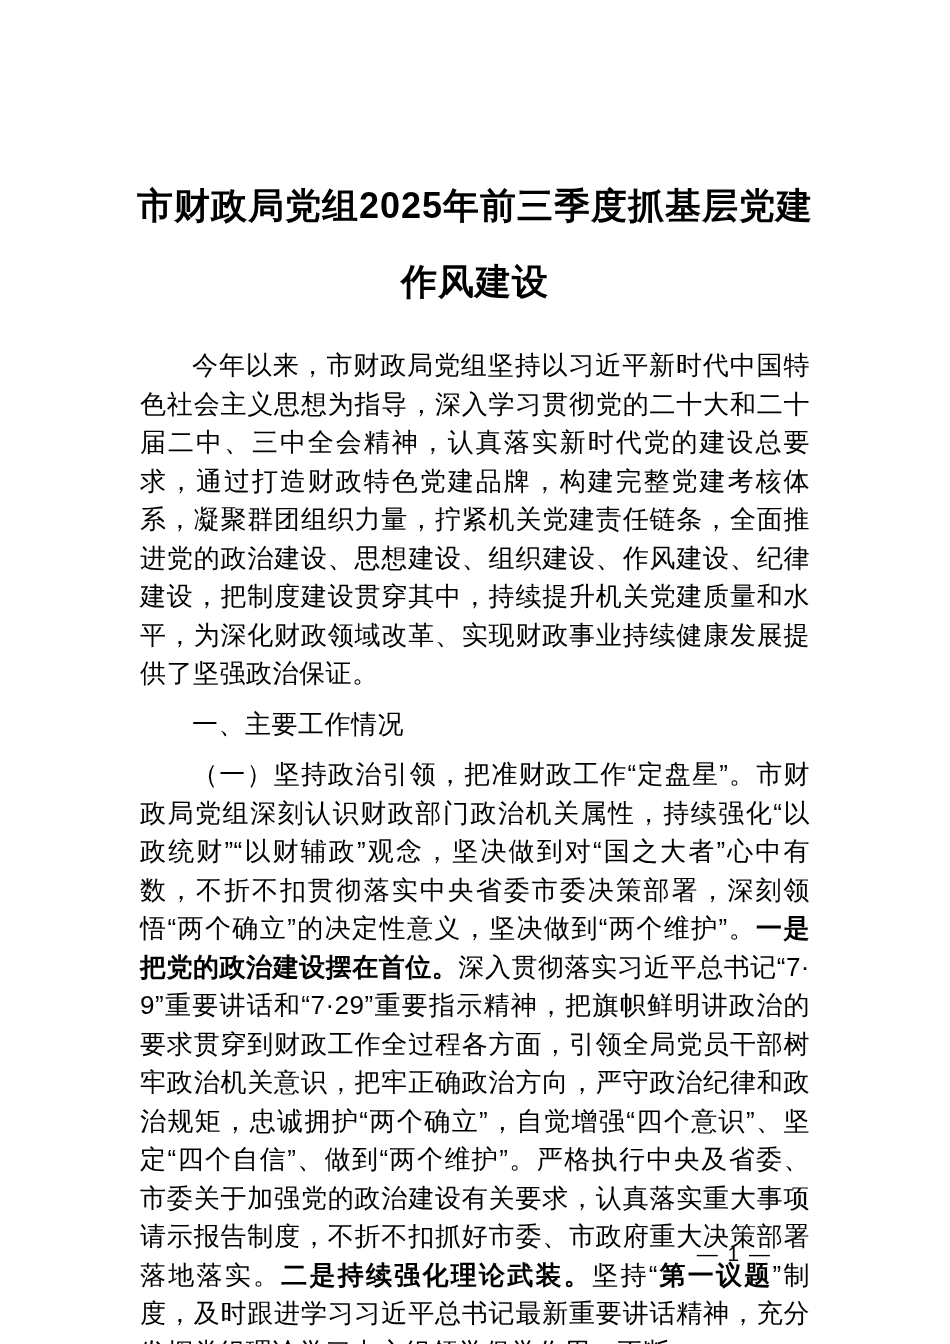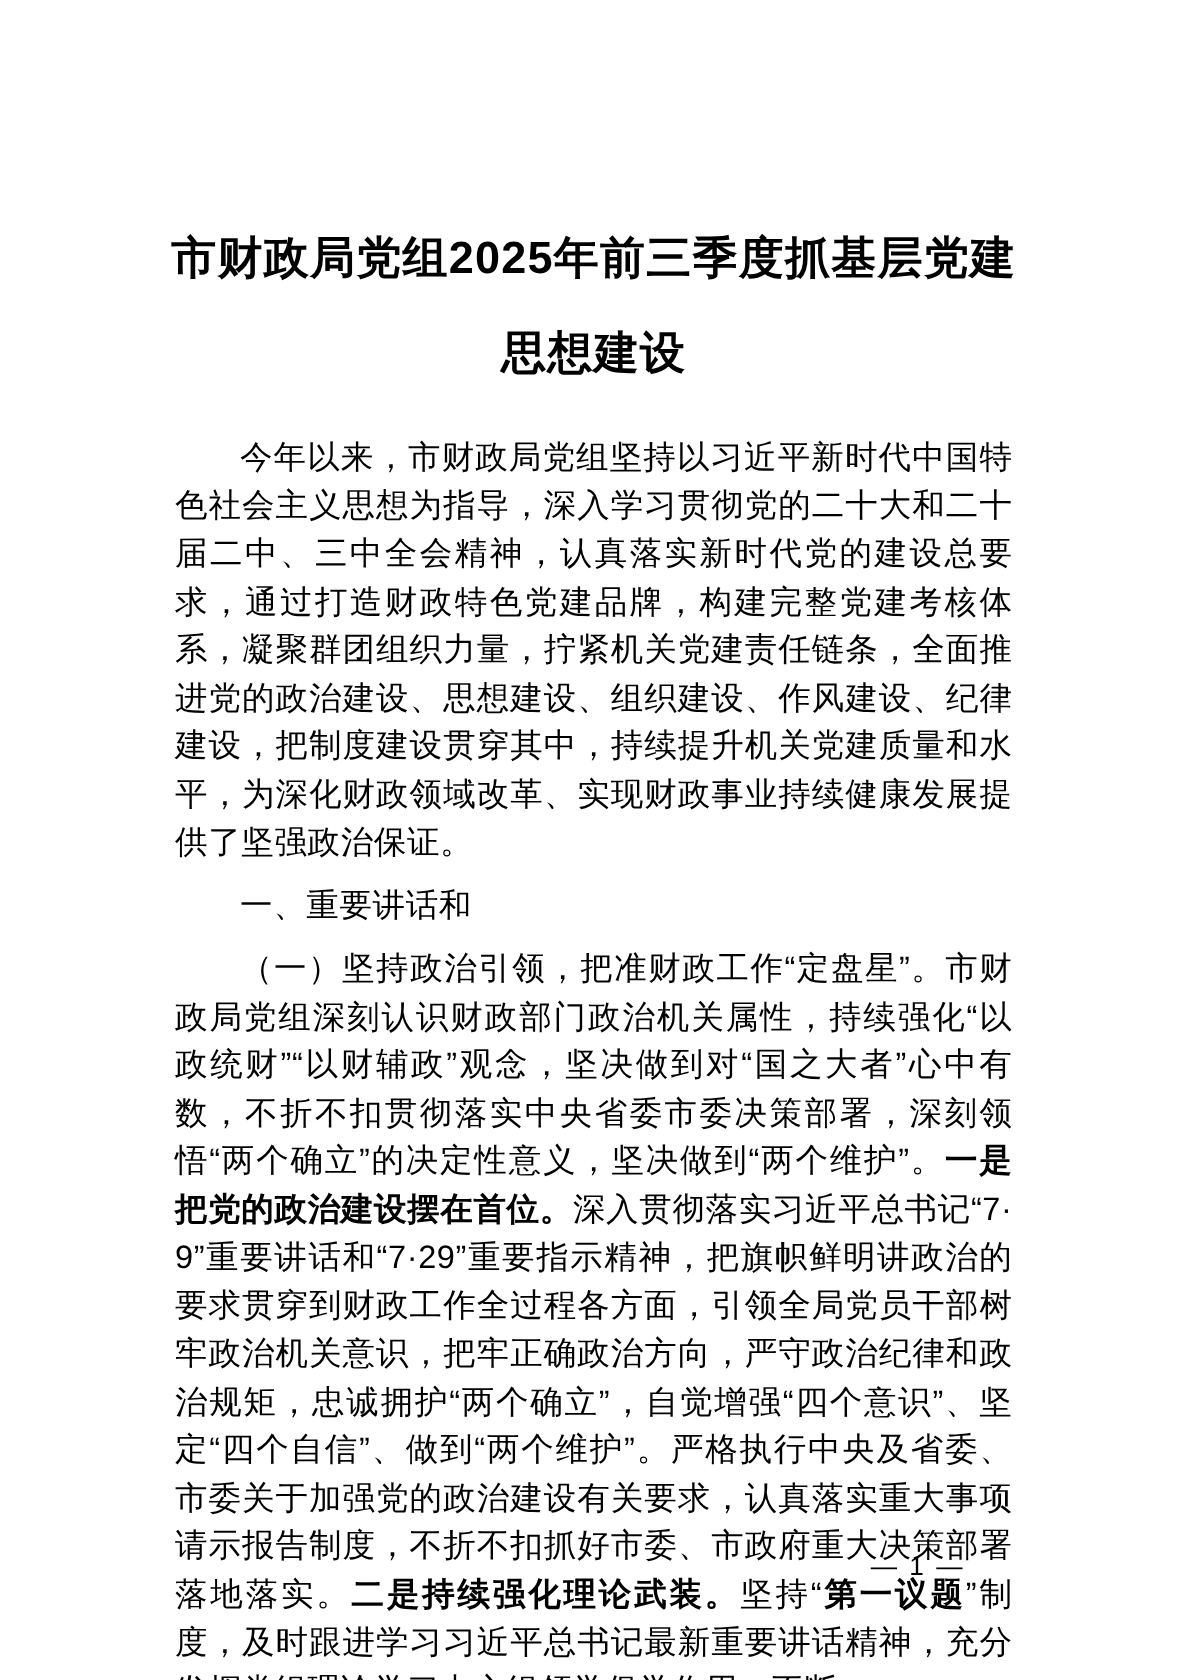--- a/index.html
+++ b/index.html
@@ -56,26 +56,26 @@
   }
 </style>
 </head>
 <body>
 
 <div class="page">
   <div class="content">
 
     <h1 class="doc-title">
       <span class="title-line">市财政局党组2025年前三季度抓基层党建</span>
-      <span class="title-line">思想建设</span>
+      <span class="title-line">作风建设</span>
     </h1>
 
     <p class="para">今年以来，市财政局党组坚持以习近平新时代中国特色社会主义思想为指导，深入学习贯彻党的二十大和二十届二中、三中全会精神，认真落实新时代党的建设总要求，通过打造财政特色党建品牌，构建完整党建考核体系，凝聚群团组织力量，拧紧机关党建责任链条，全面推进党的政治建设、思想建设、组织建设、作风建设、纪律建设，把制度建设贯穿其中，持续提升机关党建质量和水平，为深化财政领域改革、实现财政事业持续健康发展提供了坚强政治保证。</p>
 
-    <p class="para">一、重要讲话和</p>
+    <p class="para">一、主要工作情况</p>
 
     <p class="para">
       <span>（一）坚持政治引领，把准财政工作“定盘星”。市财政局党组深刻认识财政部门政治机关属性，持续强化“以政统财”“以财辅政”观念，坚决做到对“国之大者”心中有数，不折不扣贯彻落实中央省委市委决策部署，深刻领悟“两个确立”的决定性意义，坚决做到“两个维护”。</span><span class="bold">一是把党的政治建设摆在首位。</span><span>深入贯彻落实习近平总书记“7·9”重要讲话和“7·29”重要指示精神，把旗帜鲜明讲政治的要求贯穿到财政工作全过程各方面，引领全局党员干部树牢政治机关意识，把牢正确政治方向，严守政治纪律和政治规矩，忠诚拥护“两个确立”，自觉增强“四个意识”、坚定“四个自信”、做到“两个维护”。严格执行中央及省委、市委关于加强党的政治建设有关要求，认真落实重大事项请示报告制度，不折不扣抓好市委、市政府重大决策部署落地落实。</span><span class="bold">二是持续强化理论武装。</span><span>坚持“</span><span class="bold">第一议题</span><span>”制度，及时跟进学习习近平总书记最新重要讲话精神，充分发挥党组理论学习中心组领学促学作用，不断</span>
     </p>
 
   </div>
 
   <div class="page-footer">— 1 —</div>
 </div>
 

